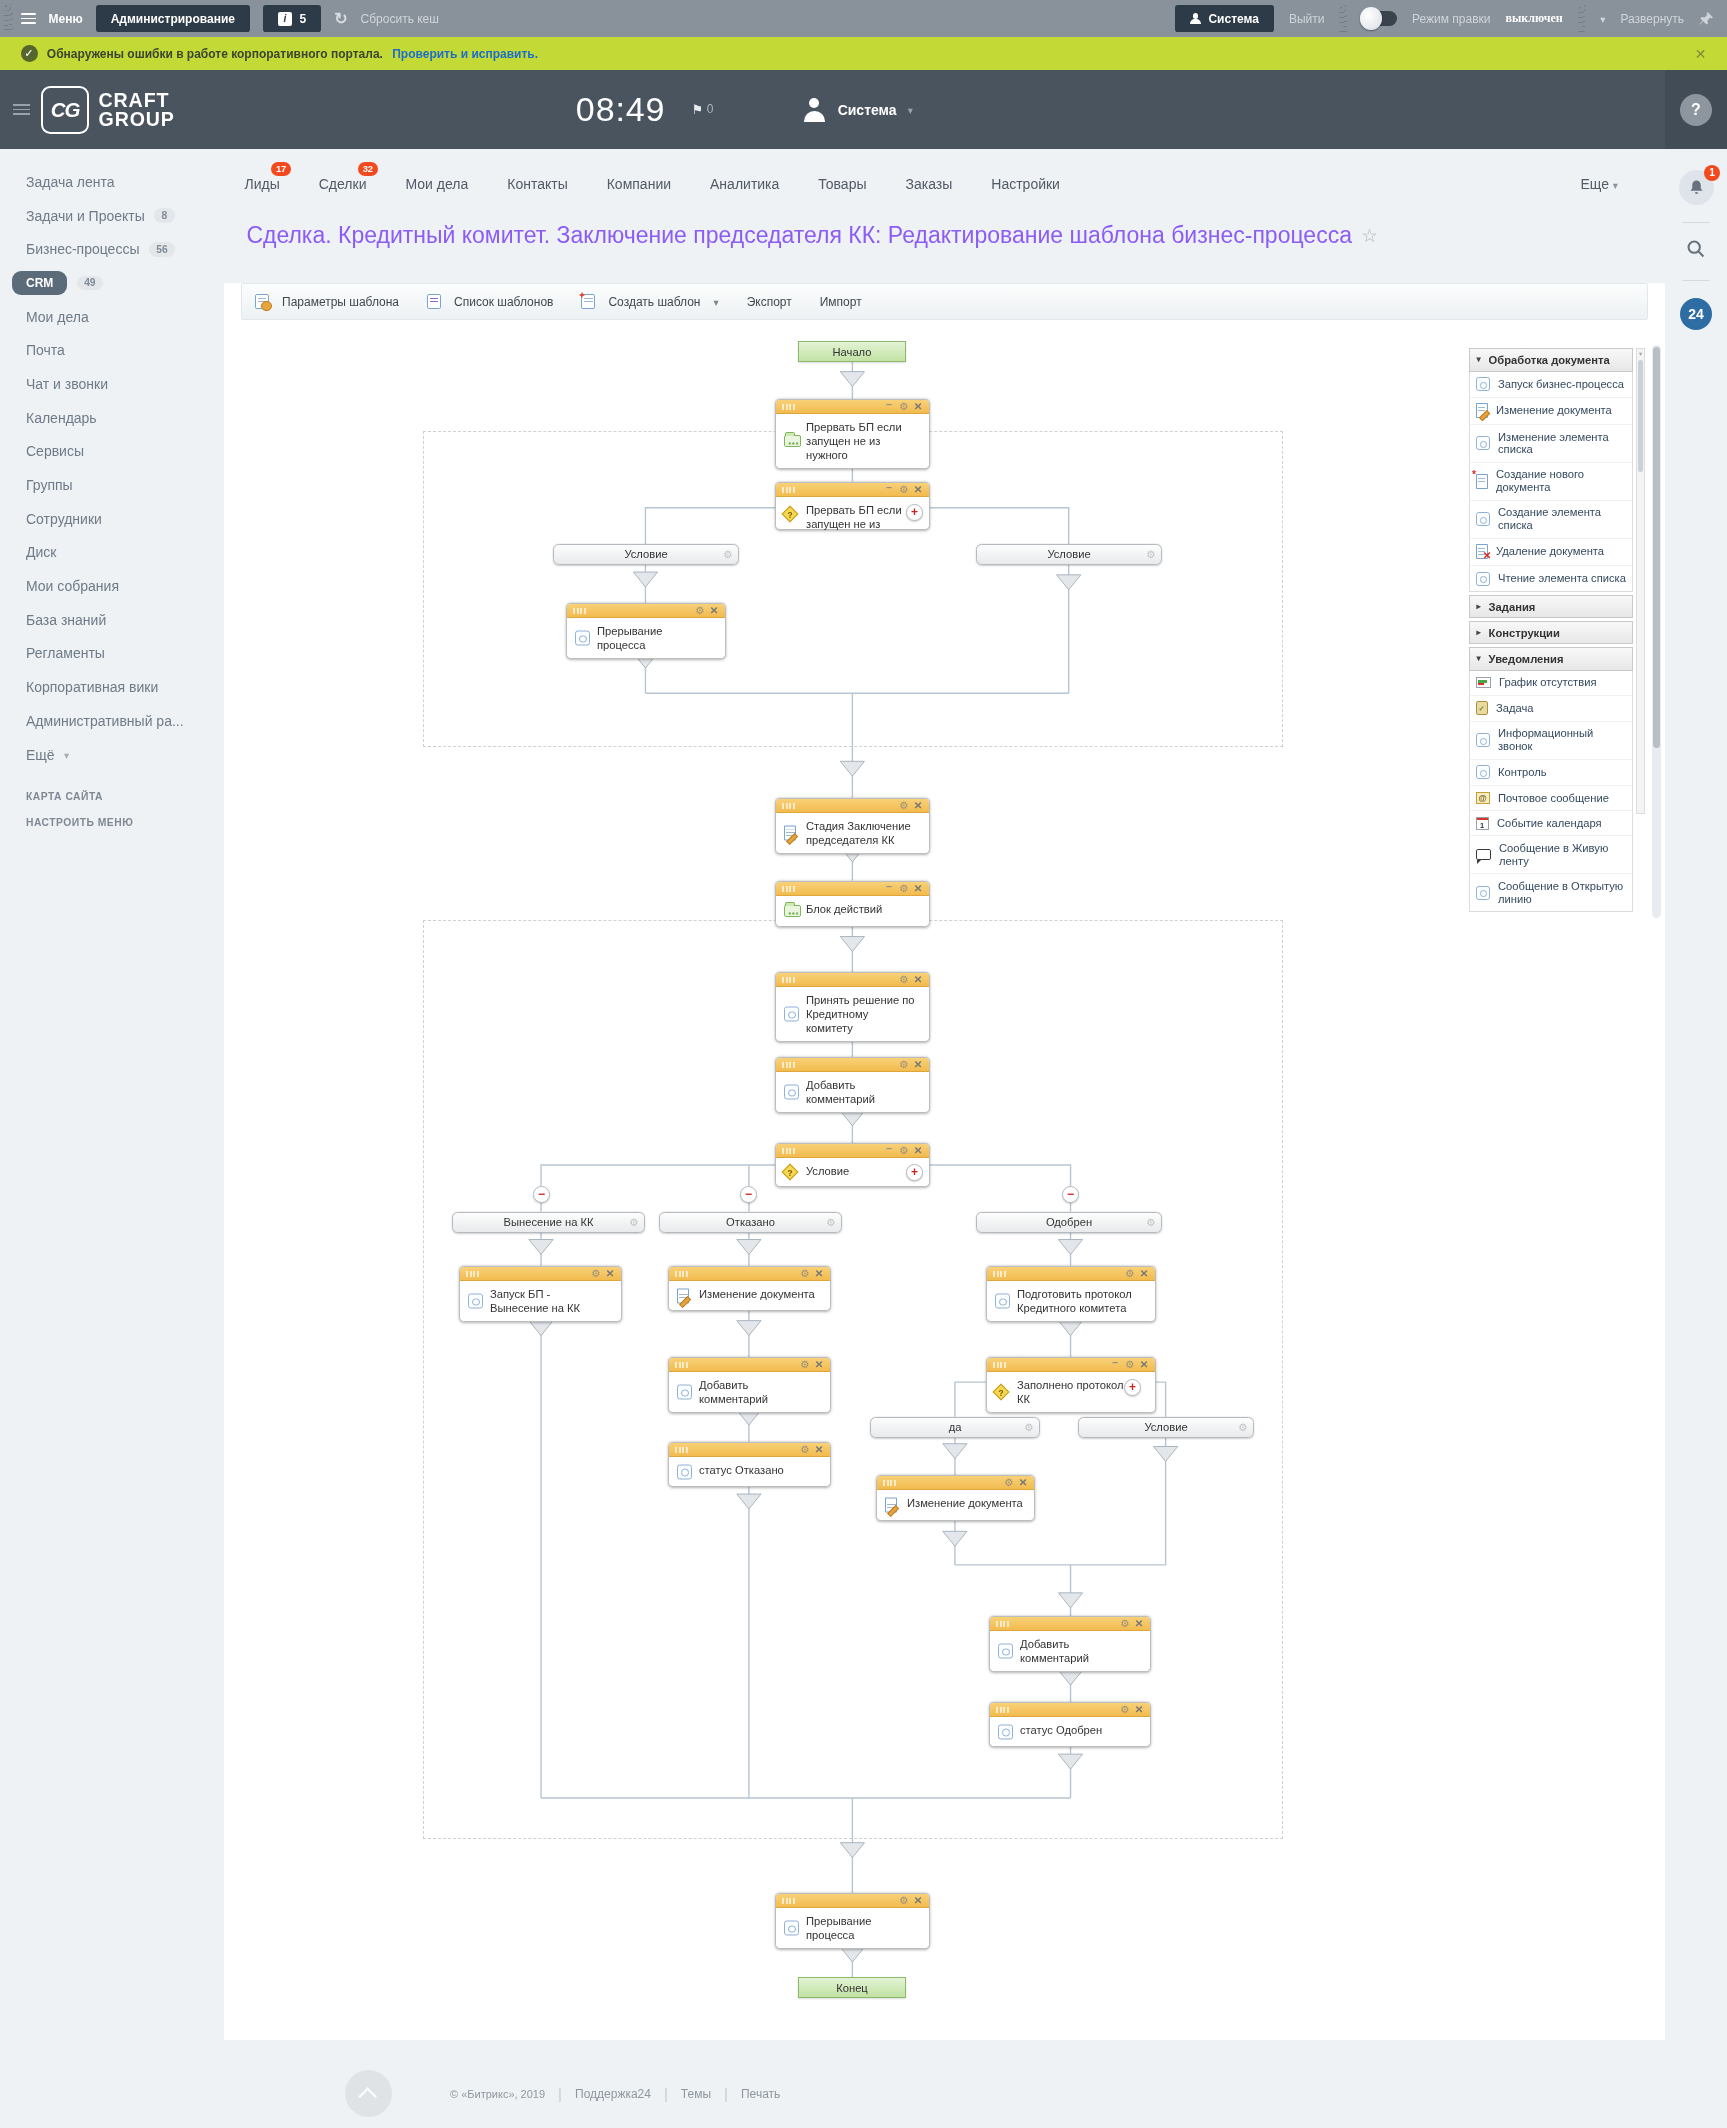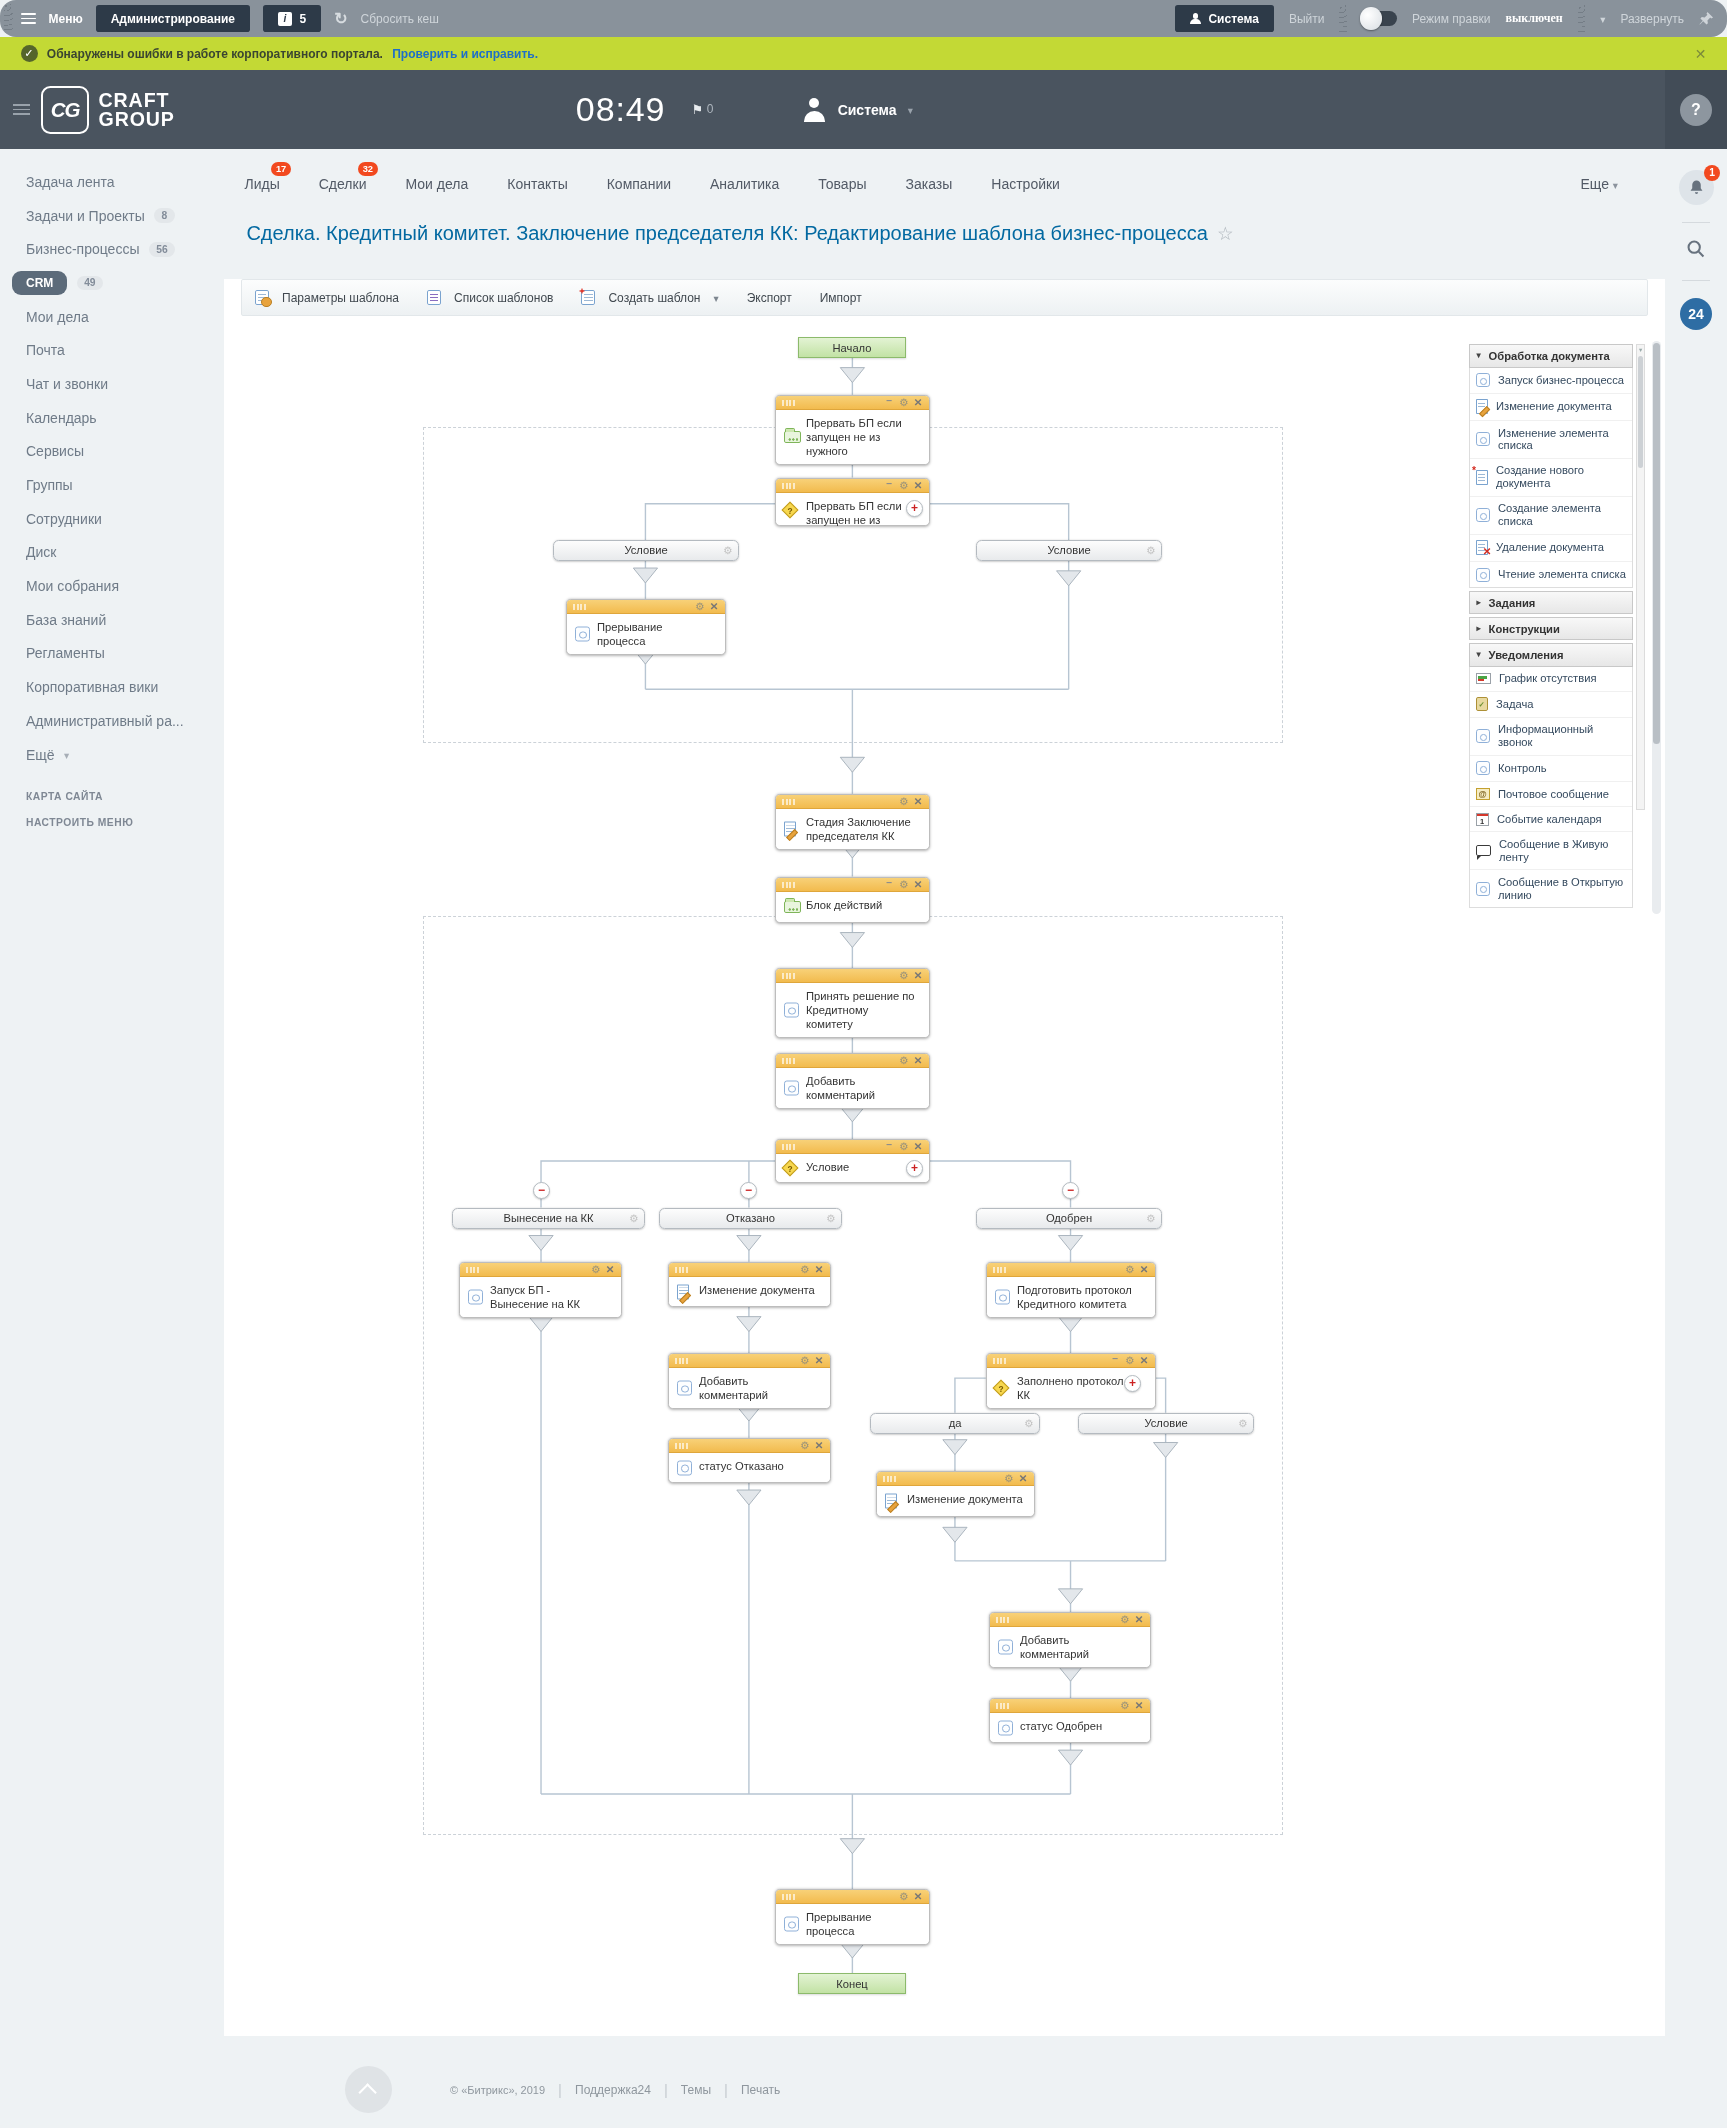--- a/index.html
+++ b/index.html
@@ -1,21 +1,21 @@
 <!DOCTYPE html>
 <html style="font-size:15px"><head>
 <meta charset="utf-8">
 <style>
   * { margin:0; padding:0; box-sizing:border-box; }
   html,body { width:1727px; }
   body { font-family:"Liberation Sans", sans-serif; background:#eef2f4; color:#333; }
   .page { position:relative; width:1727px; height:2128px; overflow:hidden; background:#eef2f4; }
 
   
-  .topbar { height:37px; background:#89929b; display:flex; align-items:center; padding:0 13px 0 20.5px; gap:13px; position:relative;border-radius:16px; }
+  .topbar { height:37px; background:#89929b; display:flex; align-items:center; padding:0 13px 0 20.5px; gap:13px; position:relative; }
   .topbar .dots { position:absolute; top:3.7px; bottom:3.7px; width:9.3px; background:repeating-radial-gradient(circle at 1.9px 1.9px, #747d86 0 0.9px, transparent 0.9px 4.7px); }
   .topbar .dots.left{ left:3.7px; }
   .tb-burger { width:15px; display:inline-block; }
   .tb-burger i { display:block; height:1.9px; background:#fff; margin:2.8px 0; border-radius:0.9px; }
   .tb-label { color:#fff; font-size:12px; font-weight:bold; }
   .tb-btn { background:#2d3a48; color:#fff; font-size:12px; font-weight:bold; padding:6.5px 15px; border-radius:2.8px; display:flex; align-items:center; gap:7.5px; }
   .tb-counter-ic { width:14px; height:14px; background:#fff; border-radius:1.9px; color:#2d3a48; font-size:10.3px; font-weight:bold; text-align:center; line-height:14px; font-style:italic; }
   .tb-dim { color:#cfd5da; font-size:12px; }
   .tb-refresh { color:#d7dce0; font-size:16px; font-weight:bold; }
   .tb-right { margin-left:auto; display:flex; align-items:center; gap:15px; }
@@ -71,21 +71,21 @@
 
   .main { flex:1; min-width:0; }
   
   .nav { display:flex; align-items:center; padding:18.6px 47px 0 20.5px; height:51px; }
   .nav-tab { position:relative; font-size:14px; color:#525a66; margin-right:39px; cursor:pointer; white-space:nowrap; }
   .nav-badge { position:absolute; top:-14px; right:-11.2px; background:#f2491f; color:#fff; font-size:9.3px; font-weight:bold; border-radius:7.5px; padding:1.9px 4.7px; }
   .nav-more { margin-left:auto; margin-right:0; color:#525a66; }
   .nav-more .hd-caret{ color:#8b939d; }
 
   .page-title-row { padding:22.4px 0 0 22.4px; display:flex; align-items:center; gap:9.3px; }
-  .page-title { font-size:20px; font-weight:300; color:#0369a1; }
+  .page-title { font-size:23px; font-weight:300; color:#8b5cf6; }
   .title-star { color:#b0b7bd; font-size:18.6px; cursor:pointer; }
 
   
   .panel { background:#fff; margin-top:34px; position:relative; height:1757px; }
   .toolbar { margin:9.3px 17px 0 17px; height:37px; background:linear-gradient(#fcfdfd,#edf1f3); border:0.9px solid #e2e7ea; border-radius:1.9px; display:flex; align-items:center; padding:0 13px; gap:28px; }
   .tool { display:flex; align-items:center; gap:13px; font-size:12px; color:#40484f; cursor:pointer; }
   .tbi { width:14px; height:15px; position:relative; background:#fff; border:0.9px solid #7aa3cf; border-radius:1.9px; }
   .tbi::before{ content:""; position:absolute; left:1.9px; top:2.8px; right:1.9px; height:7.5px;
     background:repeating-linear-gradient(#9db9d6 0 0.9px, transparent 0.9px 2.8px); }
   .tbi-params::after{ content:""; position:absolute; right:-3.7px; bottom:-2.8px; width:8.4px; height:8.4px; border-radius:50%; background:#e8a33d; border:0.9px solid #b97f23; }

